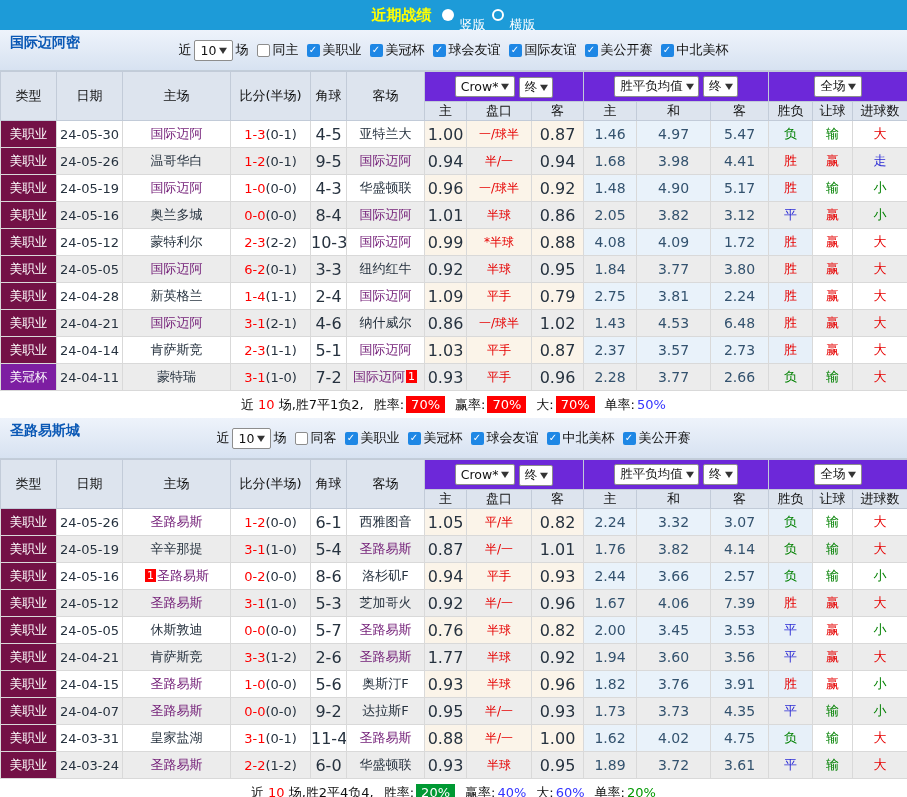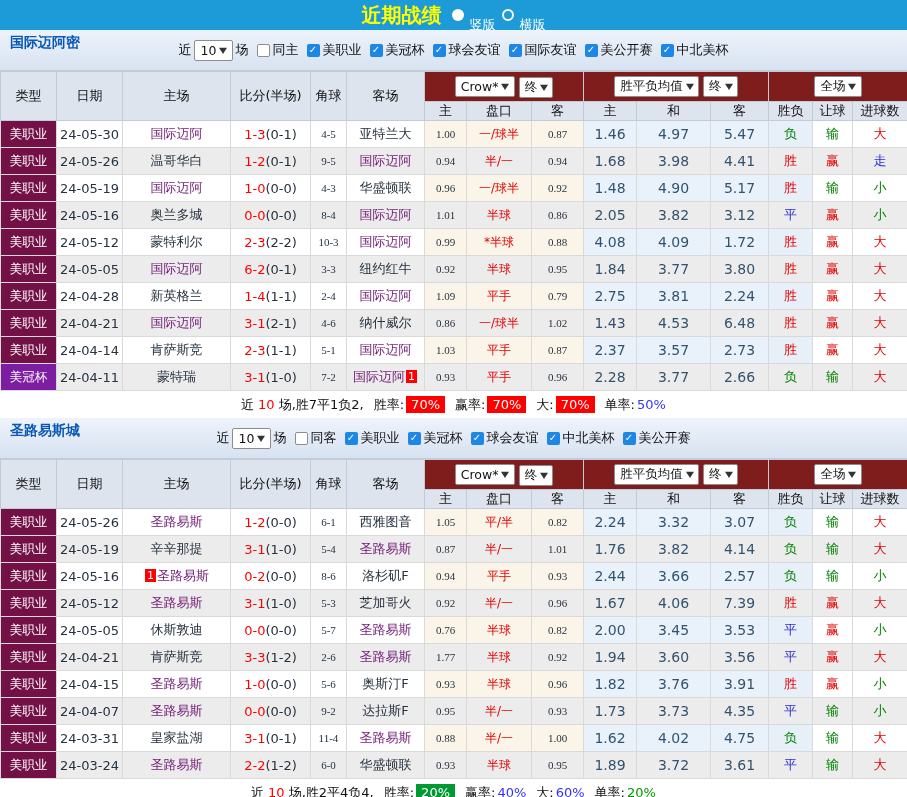--- a/index.html
+++ b/index.html
@@ -1,21 +1,21 @@
 <!DOCTYPE html>
 <html><head>
 <meta charset="utf-8">
 <style>
   * { margin:0; padding:0; box-sizing:border-box; }
   body { width:907px; font-family:"DejaVu Sans","Liberation Sans",sans-serif; background:#fff; color:#26323f; }
   .page { width:907px; height:797px; overflow:hidden; background:#fff; }
 
   
   .topbar { height:30px; background:#1d9bd8; display:flex; align-items:center; justify-content:center; gap:6px; }
-  .topbar .title { color:#ffff00; font-weight:bold; font-size:20px; margin-right:4px; }
+  .topbar .title { color:#ffff00; font-weight:bold; font-size:15px; margin-right:4px; }
   .radio { width:12px; height:12px; border-radius:50%; display:inline-block; }
   .radio.on { background:#fff; }
   .radio.off { background:transparent; border:2px solid #fff; }
   .rlabel { color:#fff; font-size:13px;margin-top:20px; }
   .bottombar { height:23px; background:#1d9bd8; display:flex; justify-content:center; overflow:hidden; }
   .bottombar .btitle { color:#fff; font-weight:bold; font-size:15px; padding-top:7px; }
 
   
   .sec-head { height:41px; background:linear-gradient(#eef3fb,#d7e2f1); border-bottom:1px solid #c2cdd9; position:relative; display:flex; align-items:center; justify-content:center; }
   .team { position:absolute; left:10px; top:0; height:26px; display:flex; align-items:center; color:#0a58b5; font-weight:bold; font-size:14px; }
@@ -26,29 +26,29 @@
 
   .sel { display:inline-flex; align-items:center; justify-content:center; gap:4px; background:#fff; border:1px solid #8d8d8d; border-radius:2px; height:21px; padding:0 5px; font-size:12.5px; color:#111; }
   .sel .arr { font-size:8px; color:#333; transform:scaleX(1.3); }
 
   
   table { width:907px; table-layout:fixed; border-collapse:collapse; }
   th, td { text-align:center; vertical-align:middle; overflow:hidden; white-space:nowrap; padding:0; }
   thead th { background:#dde4ee; border:1px solid #c2cbd8; font-weight:normal; font-size:13px; color:#111; }
   thead tr.h1 th { height:30px; }
   thead tr.h2 th { height:19px; }
-  thead .grp { background:#7f1d1d; }
+  thead .grp { background:#6d28d9; }
   tbody td { height:27px; border:1px solid #d9d9d9; font-size:13px; }
   tbody tr.odd td { background:#fff; }
   tbody tr.even td { background:#ececec; }
   tbody tr.odd td.c-cream { background:#fbf4e9; }
   tbody tr.odd td.c-blue  { background:#e9f2fa; }
   tbody tr.odd td.c-res   { background:#e7f0f9; }
   td.type { color:#fff; font-size:12.5px; }
-  .num { font-size:11px;font-family:Liberation Serif, serif; }
+  .num { font-size:16px; }
   .avgnum { color:#33526e; font-size:14px; }
   .hc { color:#e60000; font-size:12px; }
   .ft { color:#ff0000; }
   .ht { color:#26323f; }
   .green-team { color:#701a75; }
   .badge1 { display:inline-block; background:#ff0000; color:#fff; font-size:11px; line-height:13px; padding:0 2px; margin:0 1px; vertical-align:1px; }
 
   
   .summary { height:27px; display:flex; align-items:center; justify-content:center; gap:4px; font-size:13px; color:#111; background:#fff; }
   .summary .red { color:#ff0000; }

